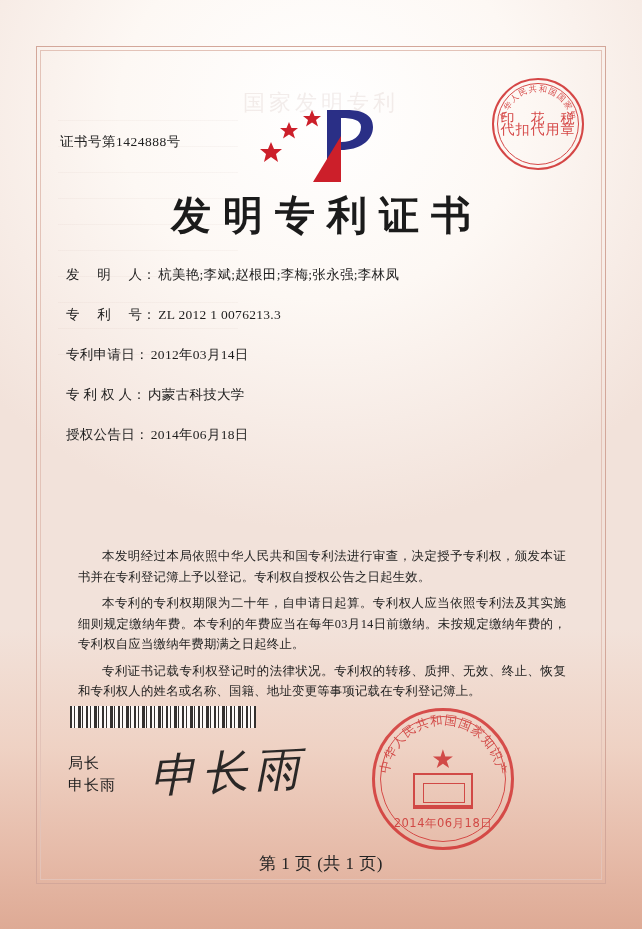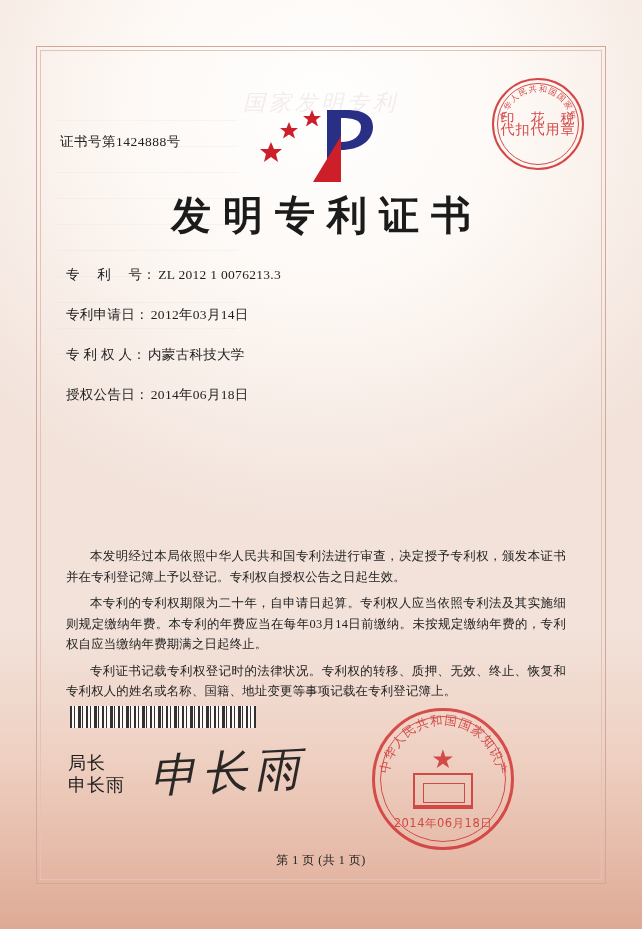--- a/index.html
+++ b/index.html
@@ -43,21 +43,20 @@
     position: absolute;
     top: 88px;
     left: 0;
     width: 100%;
     text-align: center;
     font-size: 22px;
     letter-spacing: 4px;
     color: rgba(180,150,140,0.16);
     font-family: "DejaVu Sans", sans-serif;
     user-select: none;
-    font-style: italic;
   }
   .watermark-lines {
     position: absolute;
     left: 58px; top: 120px;
     width: 180px; height: 260px;
     background: repeating-linear-gradient(to bottom, rgba(180,150,140,0.07) 0px, rgba(180,150,140,0.07) 1px, rgba(0,0,0,0) 1px, rgba(0,0,0,0) 26px);
   }
 
   
   .border-outer {
@@ -169,21 +168,21 @@
     left: 66px;
     top: 546px;
     width: 500px;
     font-size: 12.4px;
     line-height: 20.5px;
     color: #1d1d1d;
     letter-spacing: 0.2px;
     text-align: justify;
   }
   .body-text p {
-    margin: 0 0 6px 0;
+    margin: 0 0 6px 12px;
     text-indent: 24px;
   }
 
   
   .barcode {
     position: absolute;
     left: 70px;
     top: 706px;
     width: 186px;
     height: 22px;
@@ -194,21 +193,21 @@
         #1a1a1a 8px, #1a1a1a 11px, #fff 11px, #fff 12px,
         #1a1a1a 12px, #1a1a1a 13px, #fff 13px, #fff 16px);
     opacity: 0.88;
   }
 
   
   .sig-label {
     position: absolute;
     left: 68px;
     top: 752px;
-    font-size: 18px;
+    font-size: 15px;
     line-height: 22px;
     color: #1d1d1d;
     letter-spacing: 1px;
   }
   .signature {
     position: absolute;
     left: 150px;
     top: 742px;
     font-size: 46px;
     color: #1a1a1a;
@@ -274,21 +273,21 @@
     position: absolute;
     left: 0; top: 0; width: 100%; height: 100%;
   }
 
   
   .footer {
     position: absolute;
     left: 0; right: 0;
     top: 852px;
     text-align: center;
-    font-size: 12px;
+    font-size: 17px;
     color: #232323;
     letter-spacing: 0.5px;
   }
 </style>
 </head>
 <body>
 
 <div class="page">
   <div class="parchment"></div>
   <div class="parchment-bottom"></div>
@@ -322,20 +321,24 @@
       <text font-size="8.5" fill="#cf2b2b" font-family="DejaVu Sans, sans-serif" letter-spacing="1.4">
         <textPath href="#arcTop" startOffset="4%">中华人民共和国国家知识产权局</textPath>
       </text>
     </svg>
     <div class="seal-center">印　花　税<br>代扣代用章</div>
   </div>
 
   <div class="title">发明专利证书</div>
 
   <div class="fields">
+    <div class="field-row">
+      <span class="field-label">发　 明　 人：</span>
+      <span class="field-value">杭美艳;李斌;赵根田;李梅;张永强;李林凤</span>
+    </div>
     <div class="field-row">
       <span class="field-label">专　 利　 号：</span>
       <span class="field-value">ZL 2012 1 0076213.3</span>
     </div>
     <div class="field-row">
       <span class="field-label">专利申请日：</span>
       <span class="field-value">2012年03月14日</span>
     </div>
     <div class="field-row">
       <span class="field-label">专 利 权 人：</span>

